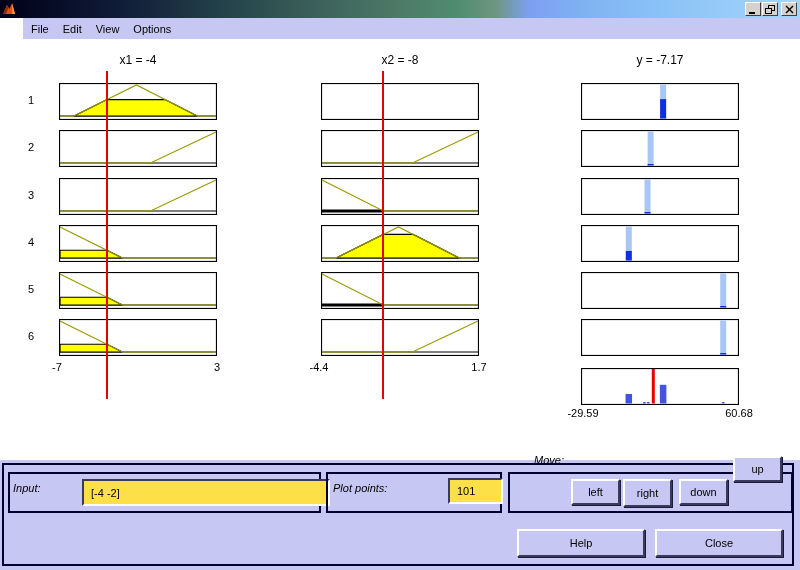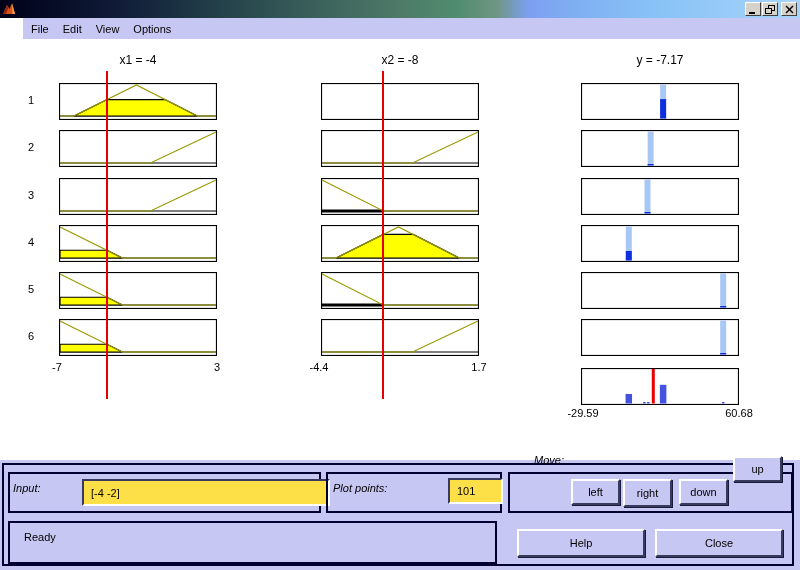--- a/index.html
+++ b/index.html
@@ -213,20 +213,17 @@
   <input class="tfield" style="left: 62px; top: 479px; width: 248px; height: 27px;" value="[-4 -2]">
 
   <div class="group" style="left:326px;top:472px;width:176px;height:41px;"></div>
   <span class="glabel" style="left:333px;top:482px;position:absolute;">Plot points:</span>
   <input class="tfield" style="left: 428px; top: 478px; width: 55px; height: 26px;" value="101">
 
   <div class="group" style="left:508px;top:472px;width:285px;height:41px;"></div>
   <span class="glabel" style="left:514px;top:454px;position:absolute;padding-left:20px;">Move:</span>
   <span id="movebtns"><button class="btn" style="left: 571px; top: 479px; width: 49px; height: 26px;">left</button><button class="btn" style="left: 623px; top: 479px; width: 49px; height: 28px;">right</button><button class="btn" style="left: 679px; top: 479px; width: 49px; height: 26px;">down</button><button class="btn" style="left: 733px; top: 456px; width: 49px; height: 26px;">up</button></span>
 
-  <div class="status" style="left:8px;top:521px;width:489px;height:43px;">
-    <span>Ready</span>
-  </div>
 
   <button class="btn" style="left:517px;top:529px;width:128px;height:28px;">Help</button>
   <button class="btn" style="left:655px;top:529px;width:128px;height:28px;">Close</button>
 
 </div>
 
 </body></html>

